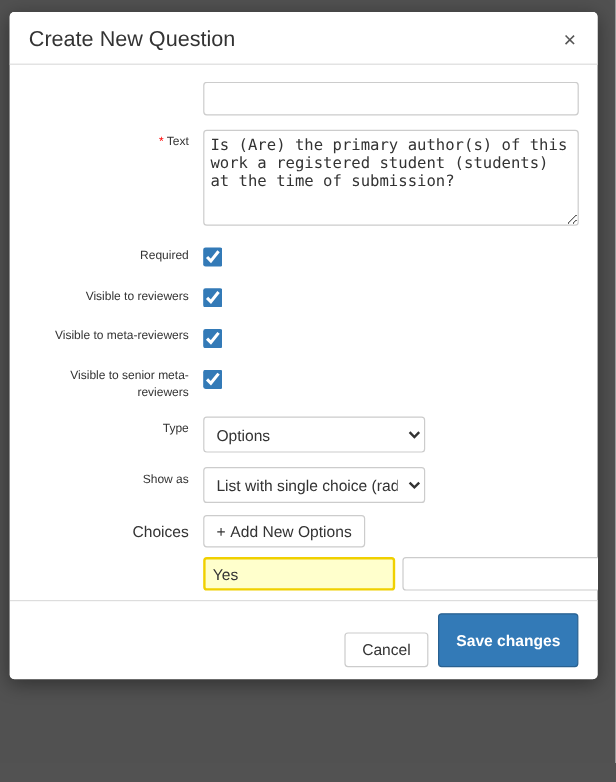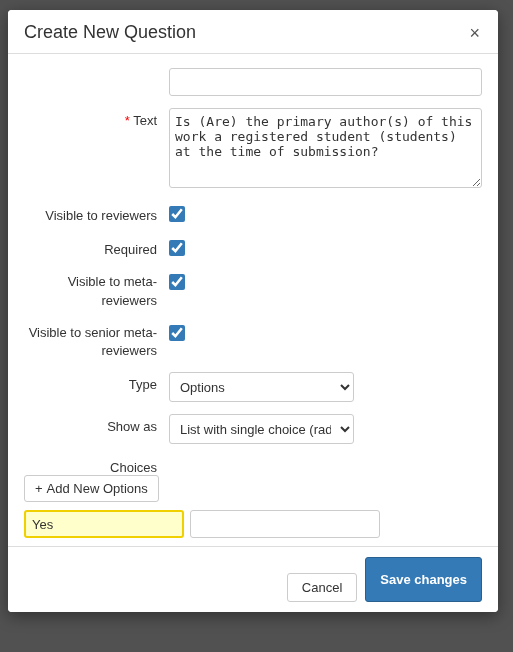--- a/index.html
+++ b/index.html
@@ -76,21 +76,21 @@
       padding: 6px 16px;
       min-height: 32px;
     }
     .form-label {
       width: 145px;
       min-width: 145px;
       text-align: right;
       padding-right: 12px;
       padding-top: 4px;
       color: #333;
-      font-size: 13px;
+      font-size: 10px;
       line-height: 1.4;
     }
     .form-label.required::before {
       content: '* ';
       color: red;
     }
     .form-control {
       flex: 1;
     }
     textarea.form-input {
@@ -118,21 +118,20 @@
       font-size: 13px;
       color: #333;
       background: #fff;
     }
     .choices-section {
       padding: 4px 16px 8px 16px;
     }
     .choices-label-row {
       display: flex;
       align-items: flex-start;
-      flex-direction: column;
     }
     .choices-label {
       width: 145px;
       min-width: 145px;
       text-align: right;
       padding-right: 12px;
       padding-top: 6px;
       color: #333;
       font-size: 13px;
     }
@@ -232,28 +231,28 @@
       </div>
 
       <div class="form-row">
         <div class="form-label required">Text</div>
         <div class="form-control">
           <textarea class="form-input" style="">Is (Are) the primary author(s) of this work a registered student (students) at the time of submission?</textarea>
         </div>
       </div>
 
       <div class="form-row">
+        <div class="form-label">Required</div>
+        <div class="form-control">
+          <input type="checkbox" class="checkbox-input" checked="" style="">
+        </div>
+      </div>
+
+      <div class="form-row">
         <div class="form-label">Visible to reviewers</div>
-        <div class="form-control">
-          <input type="checkbox" class="checkbox-input" checked="" style="">
-        </div>
-      </div>
-
-      <div class="form-row">
-        <div class="form-label">Required</div>
         <div class="form-control">
           <input type="checkbox" class="checkbox-input" checked="" style="">
         </div>
       </div>
 
       <div class="form-row">
         <div class="form-label" style="padding-top:2px;">Visible to meta-reviewers</div>
         <div class="form-control">
           <input type="checkbox" class="checkbox-input" checked="" style="">
         </div>

